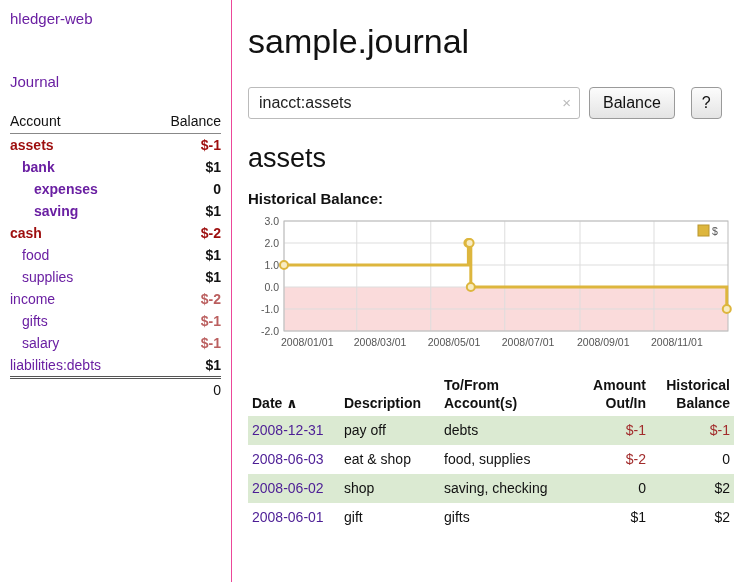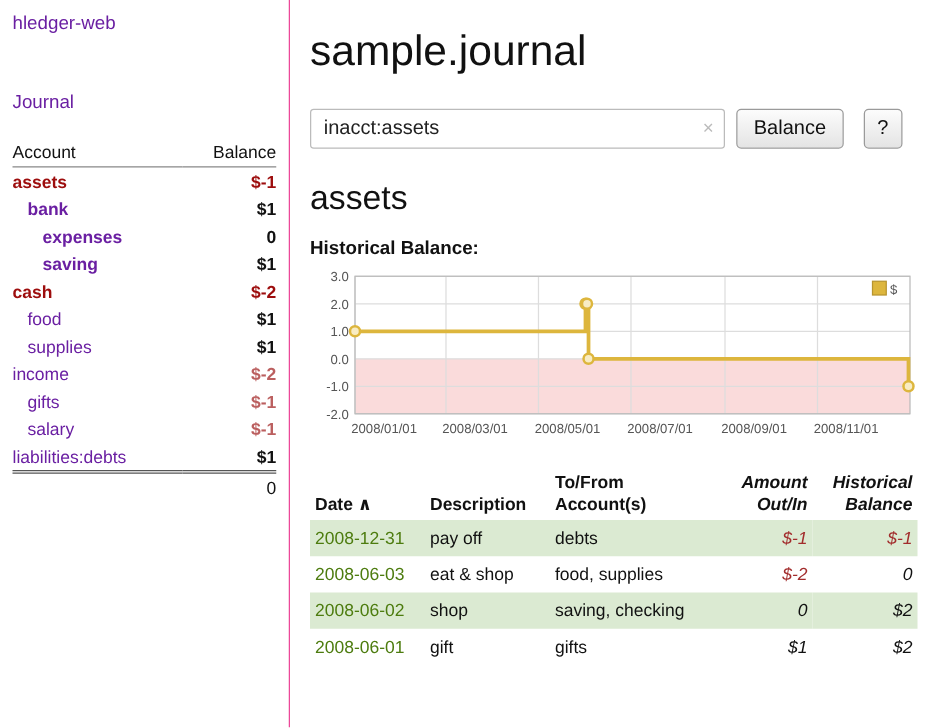--- a/index.html
+++ b/index.html
@@ -36,24 +36,24 @@
     border:1px solid #9a9a9a; border-radius:4px; background:linear-gradient(#fcfcfc,#e4e4e4); margin-left:9px; }
   .btn.help { margin-left:16px; padding:6px 10px; }
   h2 { font-size:27px; font-weight:400; margin:24px 0 0; }
   .chart-label { font-weight:700; font-size:15px; margin:16px 0 6px; }
   #chart svg { display:block; }
   #chart text { font-family:"Liberation Sans","DejaVu Sans",sans-serif; font-size:10.5px; fill:#555; }
 
   
   .register { width:100%; border-collapse:collapse; font-size:14px; margin-top:10px; }
   .register th { font-weight:700; vertical-align:bottom; text-align:left; padding:2px 4px 4px; line-height:1.25; }
-  .register th.num, .register td.num { text-align:right;font-style:italic; }
+  .register th.num, .register td.num { text-align:right; }
   .register td { padding:5px 4px; vertical-align:top; line-height:1.35; }
   .register tbody tr.stripe { background:#dbead2; }
-  .register td.datecell a { color:#4d7c0f; text-decoration:none; }
+  .register td.datecell a { color:#4c1d95; text-decoration:none; }
   .amt-neg { color:#a22c2c; }
   .sort-ic { font-weight:700; }
 </style>
 </head>
 <body>
 
 <div class="app">
 
   <aside class="sidebar">
     <a href="#" class="app-title">hledger-web</a>

